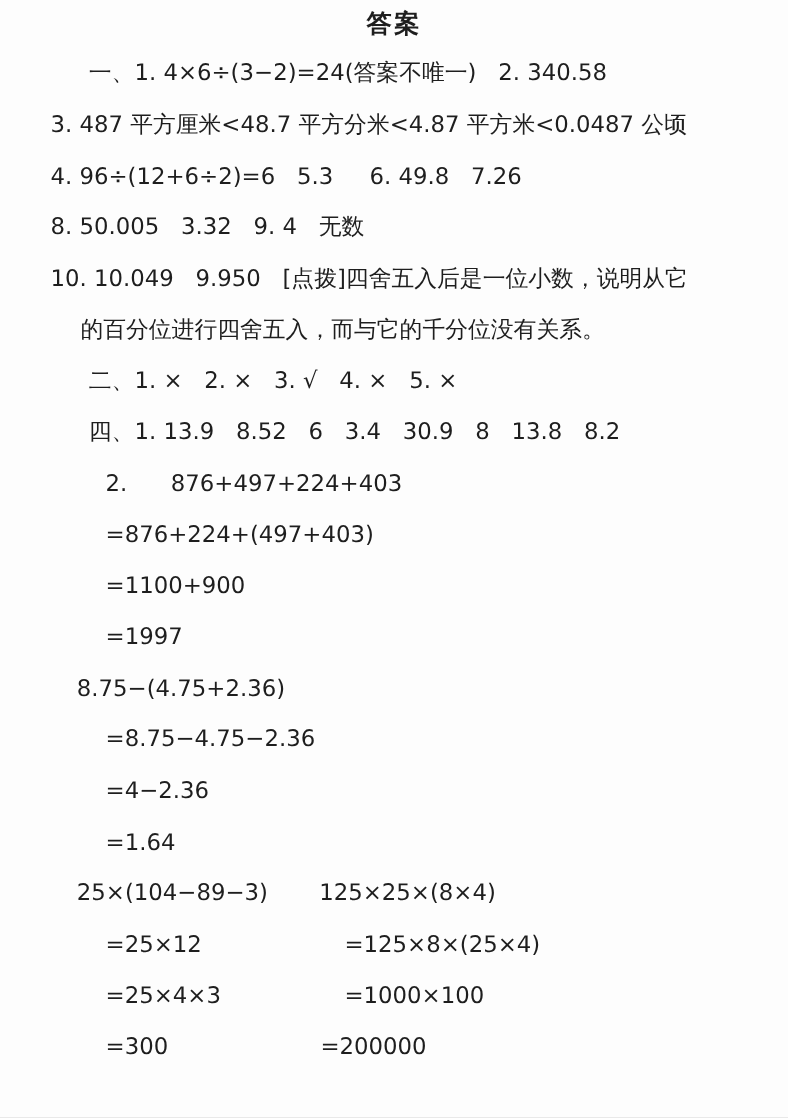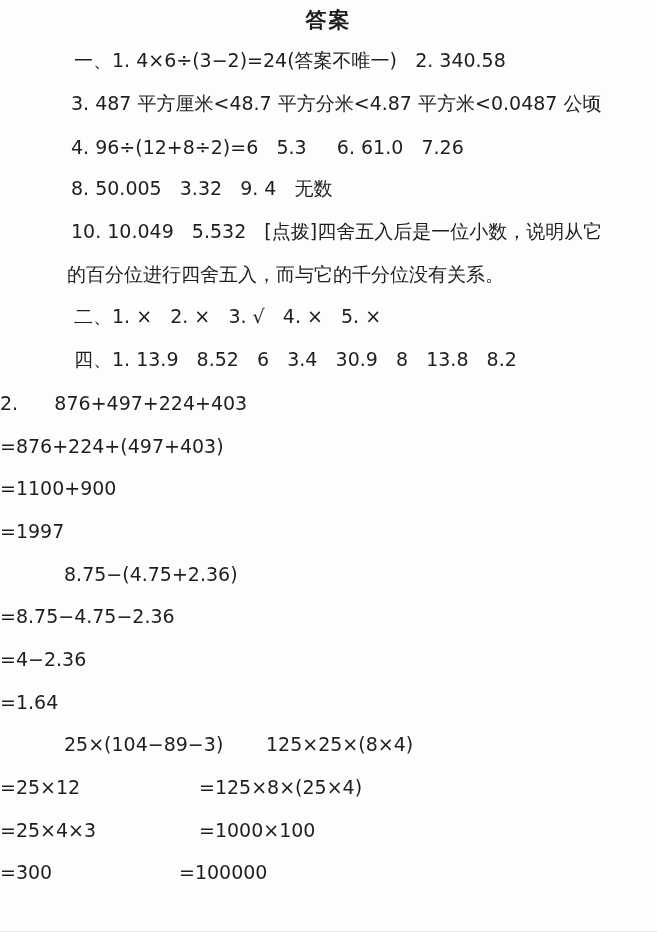--- a/index.html
+++ b/index.html
@@ -27,45 +27,45 @@
   }
   .line {
     height: 42.7px;
     display: flex;
     align-items: center;
     white-space: pre;
     box-sizing: border-box;
   }
   
   .i47  { padding-left: 74px;  }
-  .i86  { padding-left: 71px;  }
-  .i88  {  }
+  .i86  { padding-left: 42px;  }
+  .i88  { padding-left: 88px;  }
   .i108 { padding-left: 64px; }
   .i125 { padding-left: 67px; }
   
   .col-l { display: inline-block; white-space: pre; }
   .lw202 { width: 202px; }
   .lw199 { width: 199px; }
   .lw179 { width: 179px; }
   .col-r { white-space: pre; }
 </style>
 </head>
 <body>
 
 <div class="page">
 
   <div class="title-row">
     <span class="title">答案</span>
   </div>
 
   <div class="line i47">一、1. 4×6÷(3−2)=24(答案不唯一)   2. 340.58</div>
   <div class="line i86">3. 487 平方厘米&lt;48.7 平方分米&lt;4.87 平方米&lt;0.0487 公顷</div>
-  <div class="line i86">4. 96÷(12+8÷2)=6   5.3     6. 61.0   7.26</div>
+  <div class="line i86">4. 96÷(12+6÷2)=6   5.3     6. 49.8   7.26</div>
   <div class="line i86">8. 50.005   3.32   9. 4   无数</div>
-  <div class="line i86">10. 10.049   5.532   [点拨]四舍五入后是一位小数，说明从它</div>
+  <div class="line i86">10. 10.049   9.950   [点拨]四舍五入后是一位小数，说明从它</div>
   <div class="line i125">的百分位进行四舍五入，而与它的千分位没有关系。</div>
   <div class="line i47">二、1. ×   2. ×   3. √   4. ×   5. ×</div>
   <div class="line i47">四、1. 13.9   8.52   6   3.4   30.9   8   13.8   8.2</div>
   <div class="line i88">2.      876+497+224+403</div>
   <div class="line i88">=876+224+(497+403)</div>
   <div class="line i88">=1100+900</div>
   <div class="line i88">=1997</div>
   <div class="line i108">8.75−(4.75+2.36)</div>
   <div class="line i88">=8.75−4.75−2.36</div>
   <div class="line i88">=4−2.36</div>
@@ -78,16 +78,16 @@
   <div class="line i88">
     <span class="col-l lw199">=25×12</span>
     <span class="col-r">=125×8×(25×4)</span>
   </div>
   <div class="line i88">
     <span class="col-l lw199">=25×4×3</span>
     <span class="col-r">=1000×100</span>
   </div>
   <div class="line i88">
     <span class="col-l lw179">=300</span>
-    <span class="col-r">=100000</span>
+    <span class="col-r">=200000</span>
   </div>
 
 </div>
 
 </body></html>

